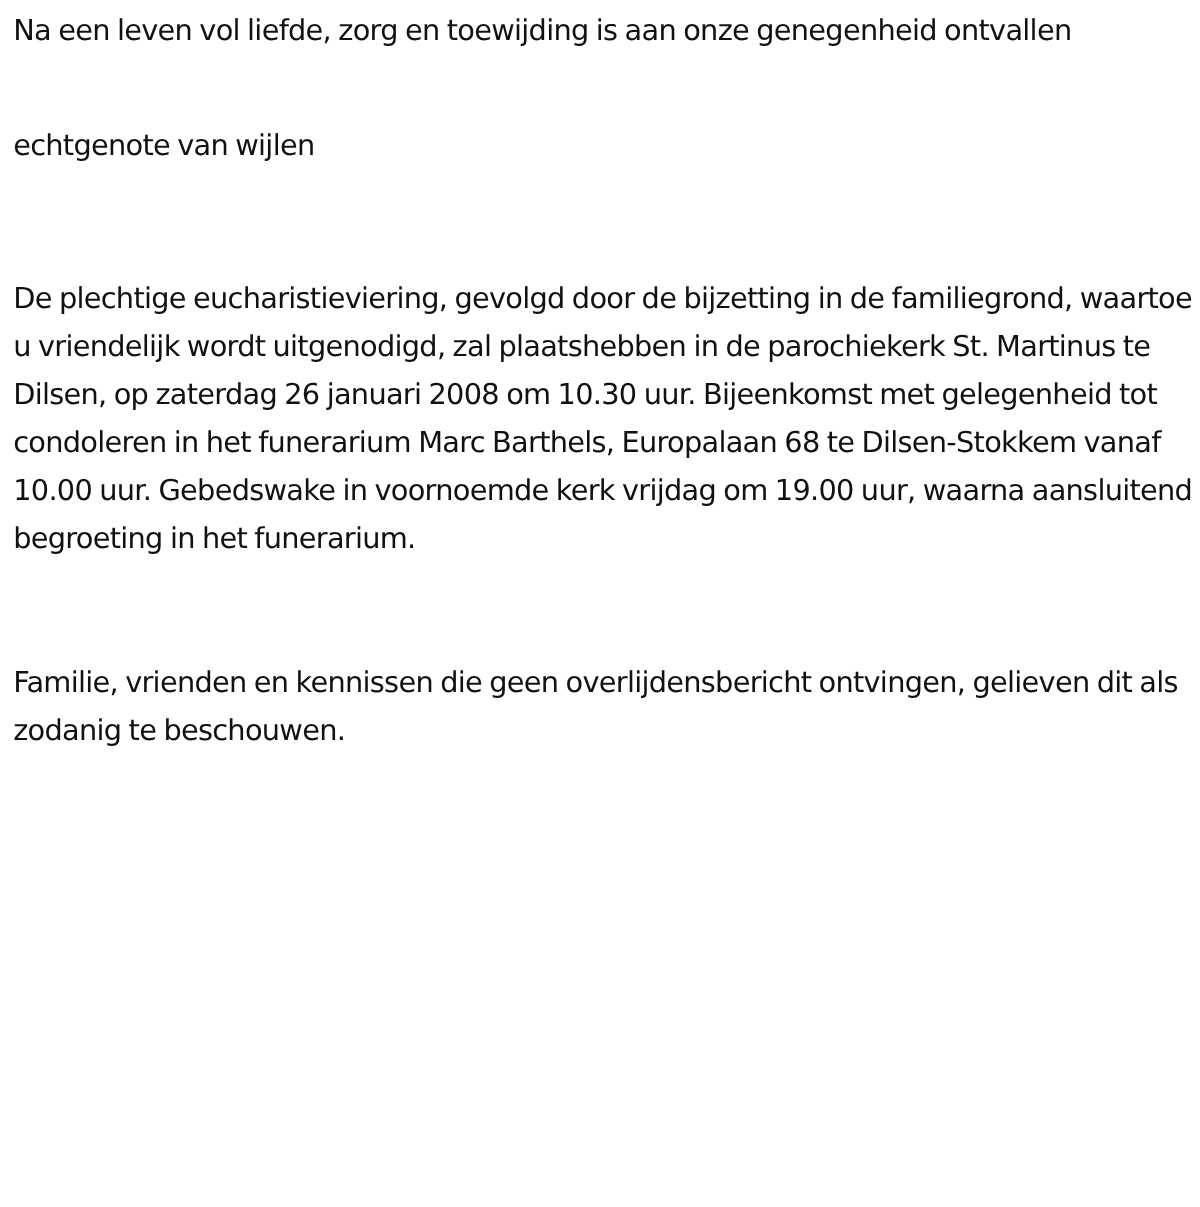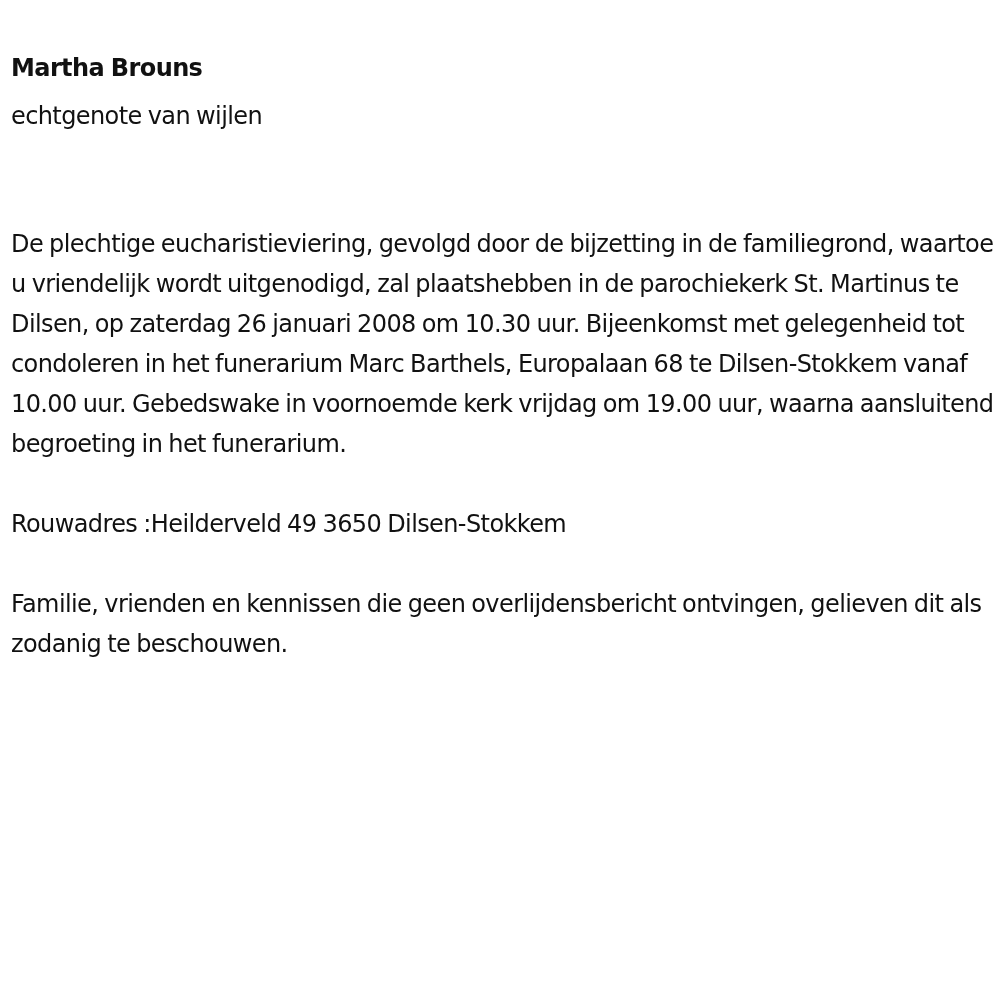--- a/index.html
+++ b/index.html
@@ -32,26 +32,25 @@
     }
     .bold { font-weight: bold; }
     .gap40 { height: 40px; }
     .gap8 { height: 8px; }
     .intro { padding-top: 5px; }
   </style>
 </head>
 <body>
 
 <div class="doc">
+  <p class="p intro">Na een leven vol liefde, zorg en toewijding is aan onze genegenheid ontvallen</p>
   <div class="gap40"></div>
   <div class="gap8"></div>
-  <p class="single bold">Martha Brouns</p>
   <div class="gap8"></div>
   <p class="single">echtgenote van wijlen</p>
   <div class="gap8"></div>
   <div class="gap40"></div>
   <div class="gap40"></div>
   <p class="p">De plechtige eucharistieviering, gevolgd door de bijzetting in de familiegrond, waartoe u vriendelijk wordt uitgenodigd, zal plaatshebben in de parochiekerk St. Martinus te Dilsen, op zaterdag 26 januari 2008 om 10.30 uur. Bijeenkomst met gelegenheid tot condoleren in het funerarium Marc Barthels, Europalaan 68 te Dilsen-Stokkem vanaf 10.00 uur. Gebedswake in voornoemde kerk vrijdag om 19.00 uur, waarna aansluitend begroeting in het funerarium.</p>
   <div class="gap40"></div>
-  <p class="p">Rouwadres :Heilderveld 49 3650 Dilsen-Stokkem</p>
   <div class="gap40"></div>
   <p class="p">Familie, vrienden en kennissen die geen overlijdensbericht ontvingen, gelieven dit als zodanig te beschouwen.</p>
 </div>
 
 </body></html>

